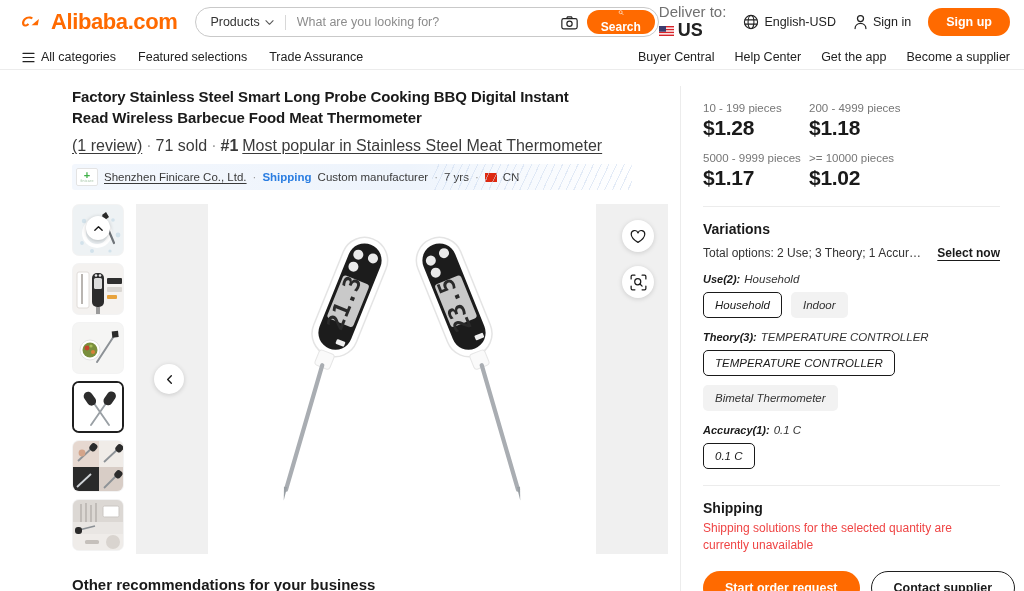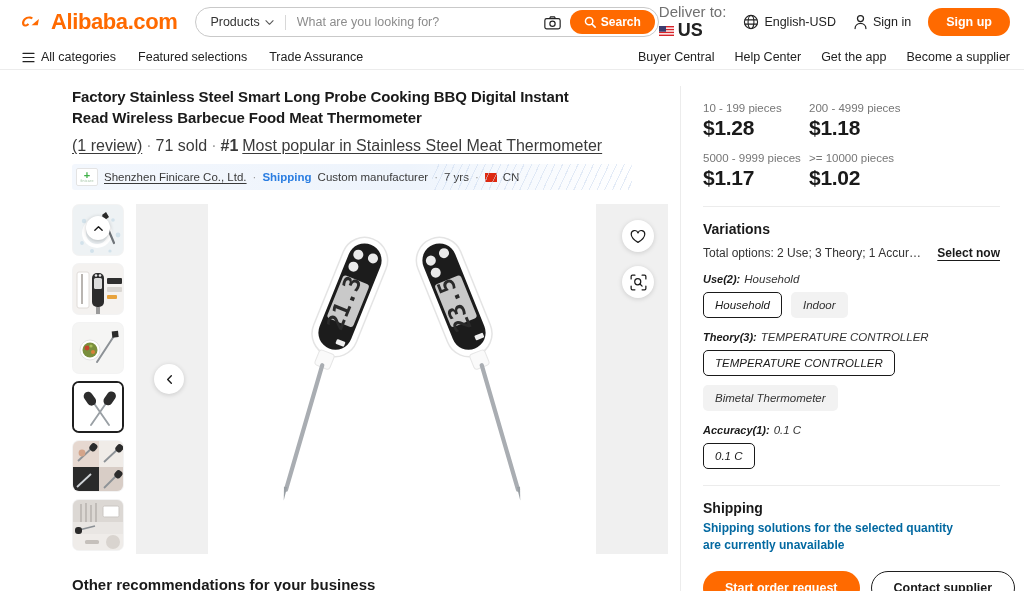--- a/index.html
+++ b/index.html
@@ -54,20 +54,21 @@
   .cam-icon { width: 17px; height: 15px; margin-right: 9px; flex:none; }
   .search-btn {
     display:flex; align-items:center; justify-content:center; gap:5px;
     height: 24px; padding: 0 14px;
     background: #ff6a00; color: #fff;
     border: none; border-radius: 13px;
     font-size: 12px; font-weight: bold;
     font-family: "Liberation Sans", sans-serif;
     cursor: pointer;
     white-space: nowrap;
+    flex-direction: column;
   }
 
   .header-right {
     margin-left: auto;
     display: flex; align-items: center; gap: 17px;
     white-space: nowrap;
   }
   .deliver-to { line-height: 1.15; }
   .deliver-lbl { font-size: 15px; color: #707070; display:block; }
   .deliver-val { display:flex; align-items:center; gap:4px; font-size: 18px; font-weight: bold; color:#222; }
@@ -217,21 +218,21 @@
   .chips { margin-top:7px; display:flex; gap:9px; flex-wrap:wrap; }
   .chip {
     height:26px; padding:0 11px; border-radius:5px;
     background:#f2f2f2; color:#333; font-size:11.5px;
     display:flex; align-items:center; cursor:pointer; border:1px solid transparent;
     white-space:nowrap;
   }
   .chip.selected { background:#fff; border:1.5px solid #1a1a1a; color:#1a1a1a; }
 
   .ship-title { font-size:14px; font-weight:bold; color:#1a1a1a; }
-  .ship-text { margin-top:4px; font-size:12px; color:#0369a1; line-height:17px; max-width:258px;font-weight:bold; }
+  .ship-text { margin-top:4px; font-size:12px; color:#ef4444; line-height:17px; max-width:258px; }
 
   .cta-row { margin-top: 17px; display:flex; align-items:center; gap:11px; }
   .btn-primary {
     height:34px; padding:0 22px; border:none; border-radius:18px;
     background:#ff6a00; color:#fff; font-size:12.5px; font-weight:bold;
     font-family:"Liberation Sans", sans-serif; cursor:pointer; white-space:nowrap;
   }
   .btn-secondary {
     height:34px; padding:0 22px; border:1px solid #1f1f1f; border-radius:18px;
     background:#fff; color:#1a1a1a; font-size:12.5px; font-weight:bold;

